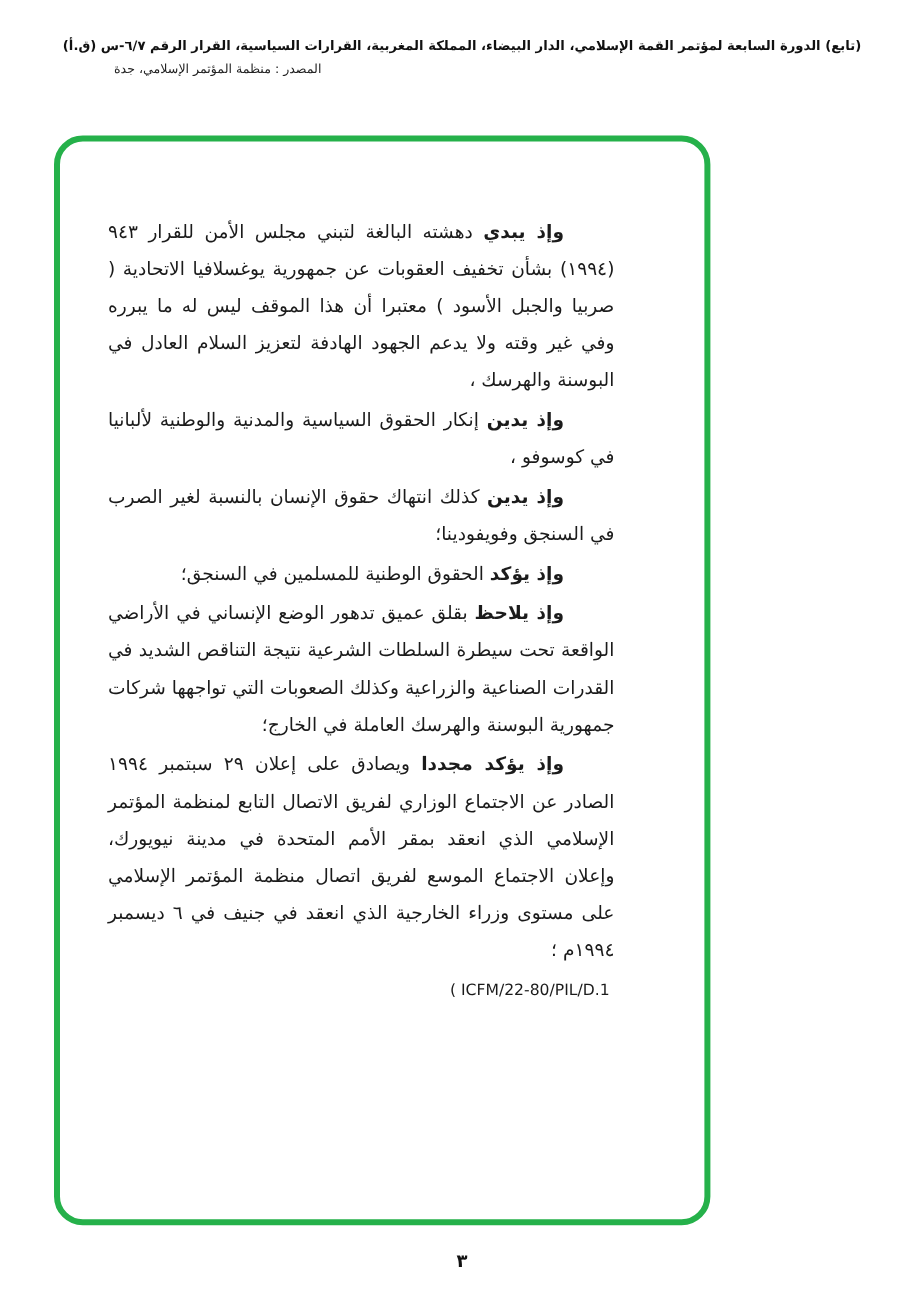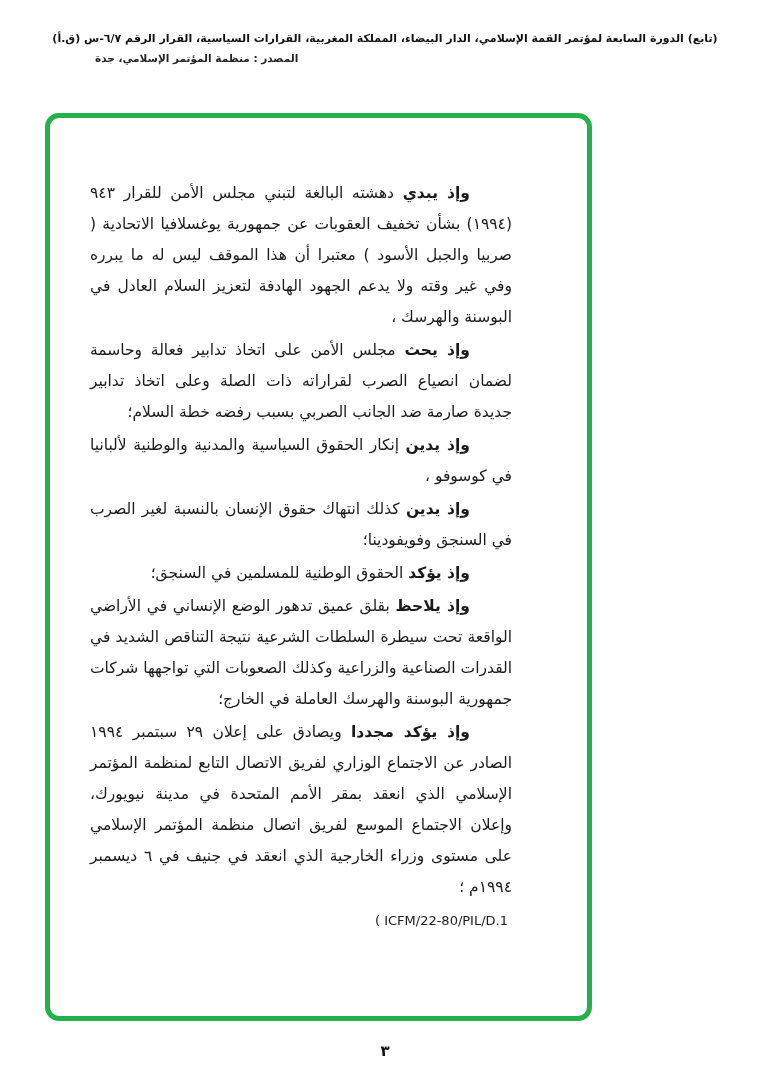--- a/index.html
+++ b/index.html
@@ -19,29 +19,29 @@
     font-weight:bold;
     white-space:nowrap;
     color:#111;
   }
   .source-line {
     direction:rtl;
     text-align:left;
     padding-left:95px;
     margin-top:7px;
     font-size:10.5px;
-    font-weight:bold;
+    font-weight:normal;
     color:#222;
   }
   .document-frame {
     position:absolute;
     left:45px; top:113px;
     width:547px; height:908px;
     border:5px solid #25b14a;
-    border-radius:14px;
+    border-radius:24px;
     background:#fff;
   }
   .content {
     position:absolute;
     top:58px; right:75px; left:40px;
     direction:rtl;
   }
   .para {
     direction:rtl;
     text-align:justify;
@@ -75,21 +75,20 @@
 <body>
 
 <div class="header-title">(تابع) الدورة السابعة لمؤتمر القمة الإسلامي، الدار البيضاء، المملكة المغربية، القرارات السياسية، القرار الرقم ٦/٧-س (ق.أ)</div>
 
 <div class="source-line">المصدر :  منظمة المؤتمر الإسلامي، جدة</div>
 
 <div class="document-frame" style="border-color: rgb(37, 177, 74);">
   <div class="content">
 
   <p class="para"><span class="lead">وإذ يبدي</span><span> دهشته البالغة لتبني مجلس الأمن للقرار ٩٤٣ (١٩٩٤) بشأن تخفيف العقوبات عن جمهورية يوغسلافيا الاتحادية ( صربيا والجبل الأسود ) معتبرا أن هذا الموقف ليس له ما يبرره وفي غير وقته ولا يدعم الجهود الهادفة لتعزيز السلام العادل في البوسنة والهرسك ،</span></p>
-      <p class="para"><span class="lead">وإذ يحث</span><span> مجلس الأمن على اتخاذ تدابير فعالة وحاسمة لضمان انصياع الصرب لقراراته ذات الصلة وعلى اتخاذ تدابير جديدة صارمة ضد الجانب الصربي بسبب رفضه خطة السلام؛</span></p>
       <p class="para"><span class="lead">وإذ يدين</span><span> إنكار الحقوق السياسية والمدنية والوطنية لألبانيا في كوسوفو ،</span></p>
       <p class="para"><span class="lead">وإذ يدين</span><span> كذلك انتهاك حقوق الإنسان بالنسبة لغير الصرب في السنجق وفويفودينا؛</span></p>
       <p class="para"><span class="lead">وإذ يؤكد</span><span> الحقوق الوطنية للمسلمين في السنجق؛</span></p>
       <p class="para"><span class="lead">وإذ يلاحظ</span><span> بقلق عميق تدهور الوضع الإنساني في الأراضي الواقعة تحت سيطرة السلطات الشرعية نتيجة التناقص الشديد في القدرات الصناعية والزراعية وكذلك الصعوبات التي تواجهها شركات جمهورية البوسنة والهرسك العاملة في الخارج؛</span></p>
       <p class="para"><span class="lead">وإذ يؤكد مجددا</span><span> ويصادق على إعلان ٢٩ سبتمبر ١٩٩٤ الصادر عن الاجتماع الوزاري لفريق الاتصال التابع لمنظمة المؤتمر الإسلامي الذي انعقد بمقر الأمم المتحدة في مدينة نيويورك، وإعلان الاجتماع الموسع لفريق اتصال منظمة المؤتمر الإسلامي على مستوى وزراء الخارجية الذي انعقد في جنيف في ٦ ديسمبر ١٩٩٤م ؛</span></p>
       <p class="footnote"><span class="ltr">( ICFM/22-80/PIL/D.1</span></p>
     </div>
 </div>
 
 <div class="page-number">٣</div>

